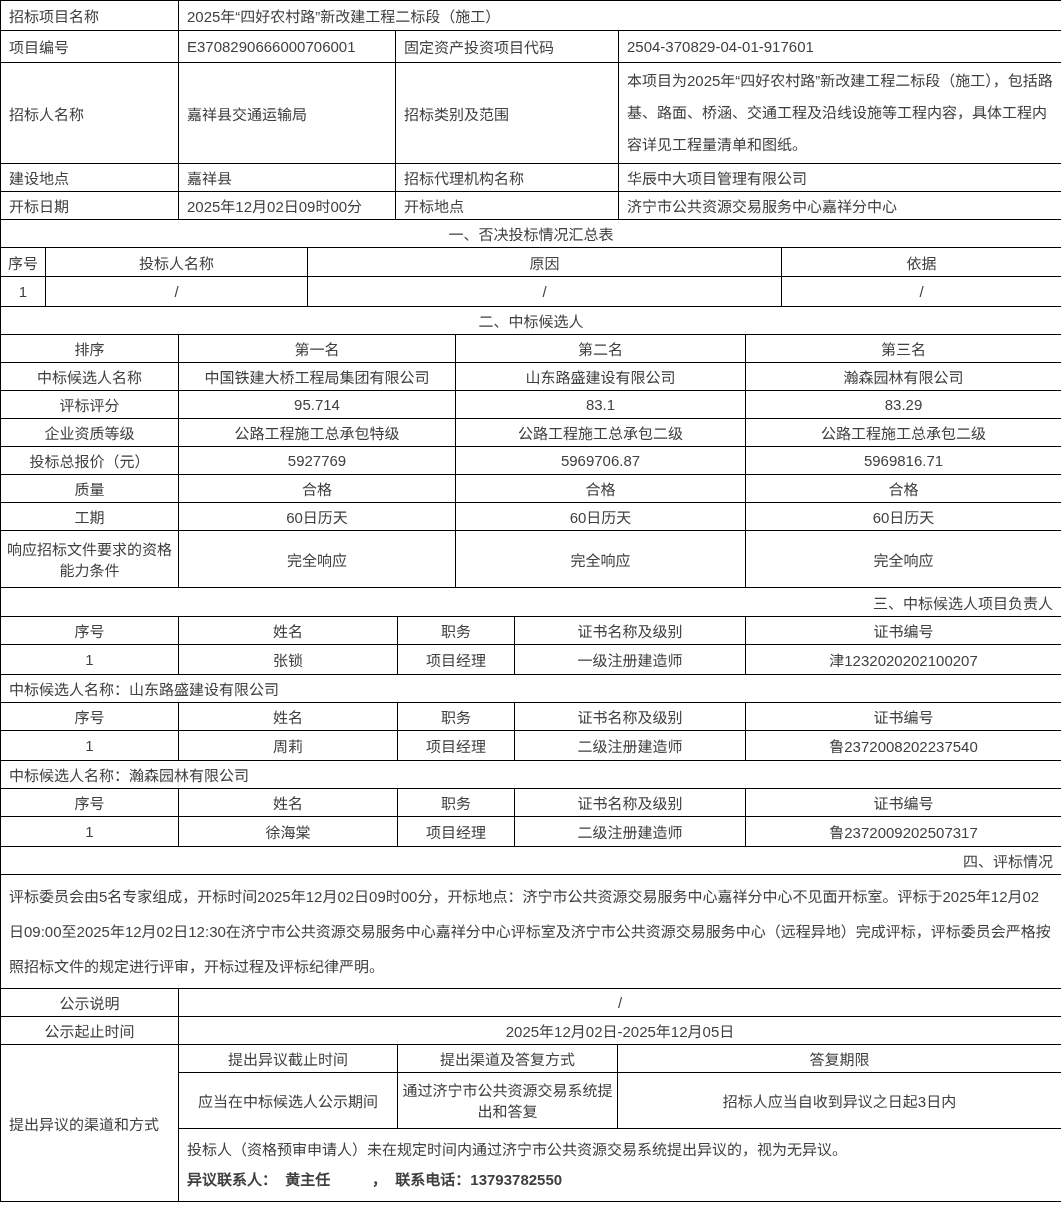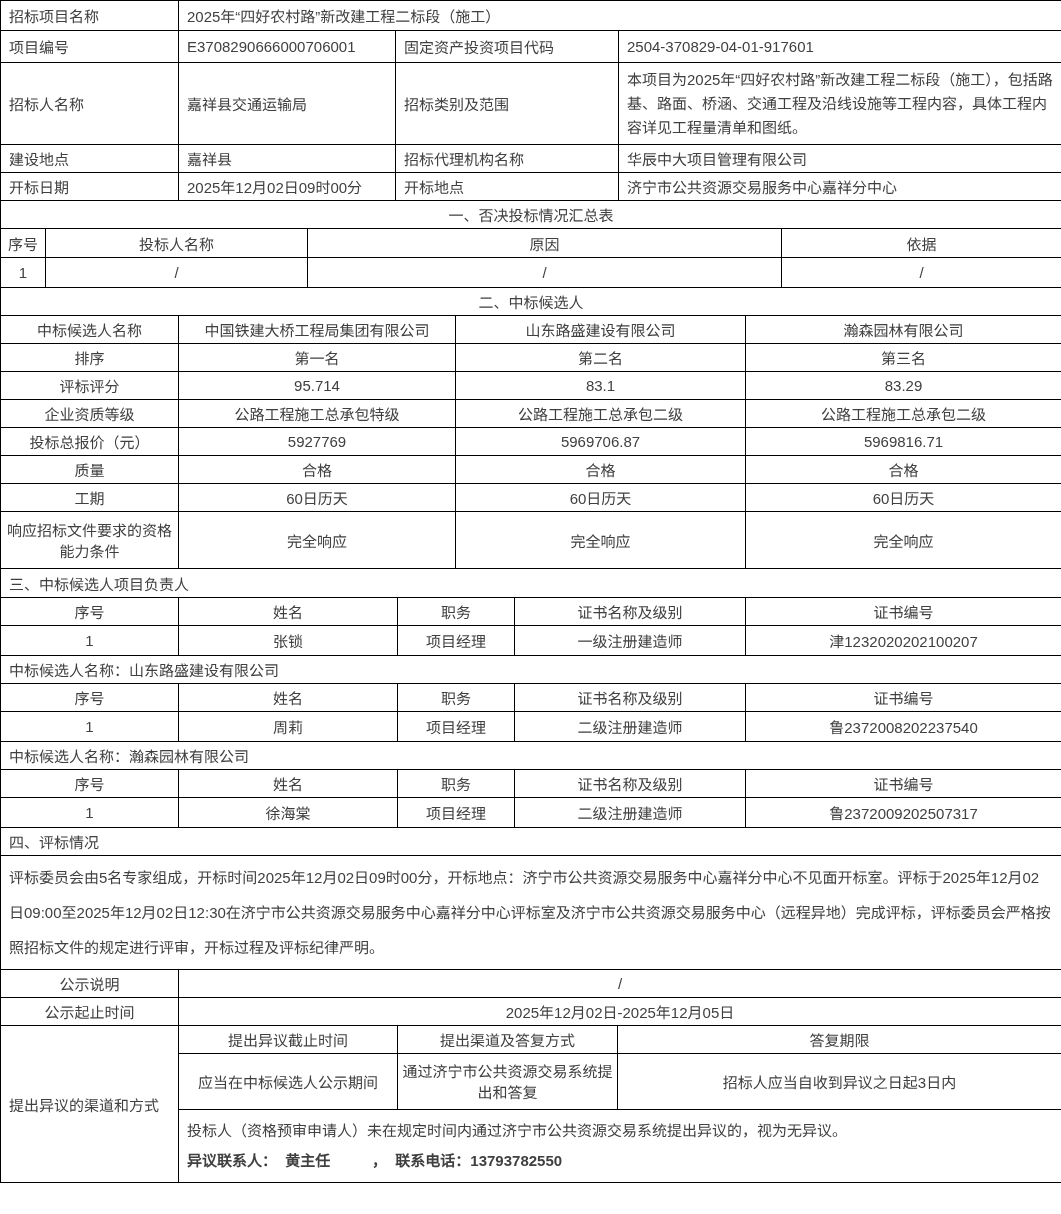--- a/index.html
+++ b/index.html
@@ -29,31 +29,31 @@
   td.l { text-align: left; }
   
   tr.h28 > td { height: 28px; }
   tr.h29 > td { height: 29px; }
   tr.h30 > td { height: 30px; }
   tr.h32 > td { height: 32px; }
   tr.h51 > td { height: 51px; }
   tr.h56 > td { height: 56px; }
   tr.h57 > td { height: 57px; }
   tr.h82 > td { height: 82px; }
-  td.wrap-lh { line-height: 24px; }
+  td.wrap-lh { line-height: 32px; }
   td.para {
     line-height: 35px;
     height: 104px;
     padding: 4px 8px;
     vertical-align: middle;
   }
   td.note-cell { line-height: 30px; padding: 6px 8px; vertical-align: middle; }
   .pre { white-space: pre-wrap; font-weight: bold; }
   td.section-title-left { text-align: center; }
-  td.section-title-center { text-align: left; }
+  td.section-title-center { text-align: right; }
 </style>
 </head>
 <body style="color: rgb(64, 64, 64); background: rgb(255, 255, 255);">
 
 <div class="doc">
 
   <table>
     <colgroup>
         <col style="width:178px">
         <col style="width:217px">
@@ -123,30 +123,30 @@
         <col style="width:178px">
         <col style="width:277px">
         <col style="width:290px">
         <col style="width:316px">
       </colgroup>
     <tbody>
         <tr class="h28">
       <td class="section-title-left" colspan="4">二、中标候选人</td>
     </tr>
     <tr class="h28">
+      <td class="c">排序</td>
+      <td class="c">第一名</td>
+      <td class="c">第二名</td>
+      <td class="c">第三名</td>
+    </tr>
+    <tr class="h28">
       <td class="c">中标候选人名称</td>
       <td class="c">中国铁建大桥工程局集团有限公司</td>
       <td class="c">山东路盛建设有限公司</td>
       <td class="c">瀚森园林有限公司</td>
-    </tr>
-    <tr class="h28">
-      <td class="c">排序</td>
-      <td class="c">第一名</td>
-      <td class="c">第二名</td>
-      <td class="c">第三名</td>
     </tr>
     <tr class="h28">
       <td class="c">评标评分</td>
       <td class="c">95.714</td>
       <td class="c">83.1</td>
       <td class="c">83.29</td>
     </tr>
     <tr class="h28">
       <td class="c">企业资质等级</td>
       <td class="c">公路工程施工总承包特级</td>

